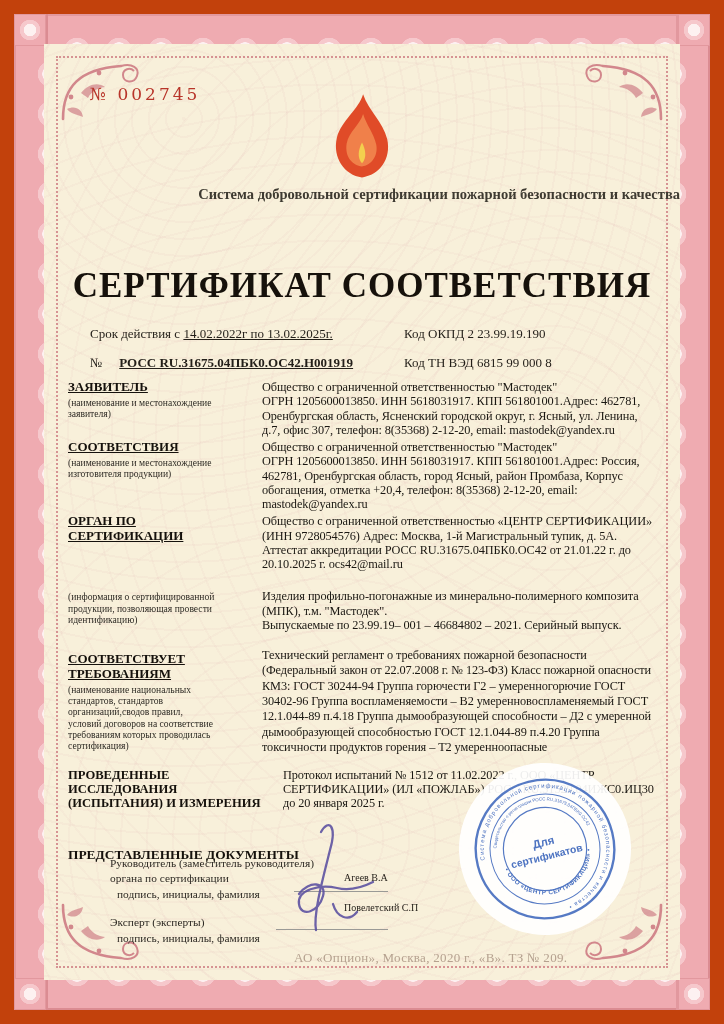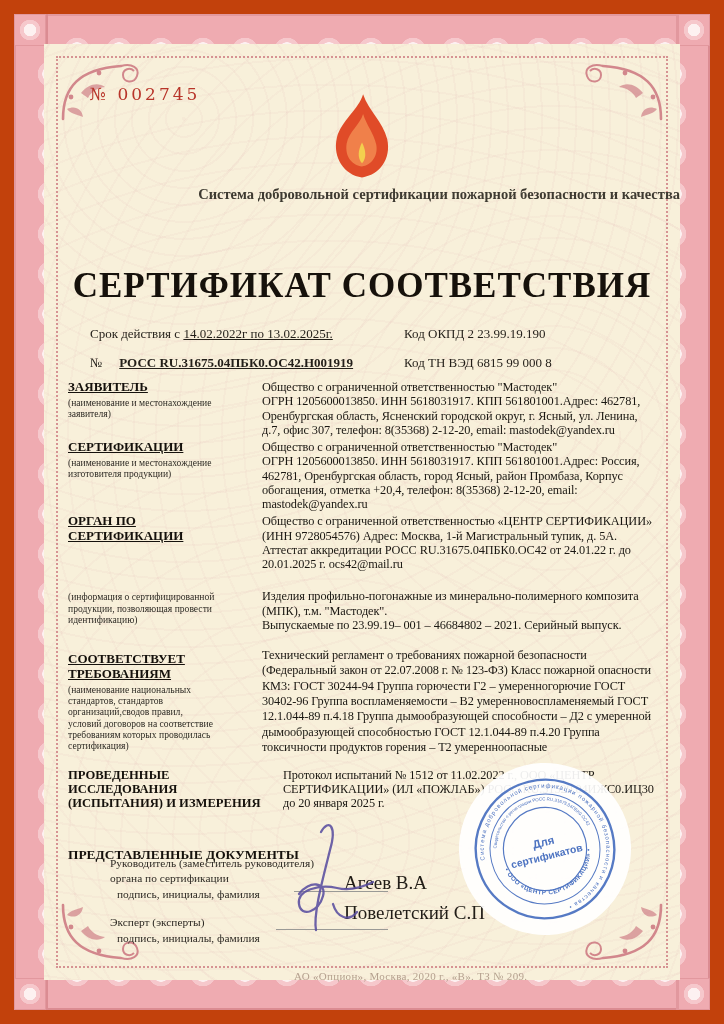--- a/index.html
+++ b/index.html
@@ -64,32 +64,32 @@
   .row-complies{margin-top:16px;align-items:center;}
   .row-complies .sec-text{line-height:1.25;}
   .row-tests{margin-top:12px;}
   .row-tests .sec-label{width:207px;}
   .docs-heading{margin-top:36px;font-weight:bold;font-size:13.4px;color:#15110c;}
 
   
   .sig-block{position:absolute;left:66px;top:812px;font-size:11.4px;color:#2e2a24;line-height:1.32;}
   .sig-block .ind2{padding-left:7px;margin-top:1px;}
   .sig-expert{margin-top:13px;}
-  .sig-name{position:absolute;font-size:19px;color:#211d17;}
+  .sig-name{position:absolute;font-size:10px;color:#211d17;}
   .name-head{left:300px;top:828px;}
   .name-expert{left:300px;top:858px;}
   .u-line{position:absolute;border-bottom:1px solid #9a9a96;height:1px;}
   .line1{left:250px;top:846px;width:94px;}
   .line2{left:232px;top:884px;width:112px;}
 
   .signature-svg{position:absolute;left:222px;top:776px;width:128px;height:132px;opacity:.88;}
   .stamp{position:absolute;left:412px;top:716px;width:178px;height:178px;transform:rotate(-14deg);}
   .stamp text{font-family:"Liberation Sans","DejaVu Sans",sans-serif;fill:var(--stamp-blue,#4d73c1);}
 
-  .imprint{position:absolute;left:250px;top:906px;font-size:11px;color:#b5a18f;letter-spacing:.3px;margin-top:20px;}
+  .imprint{position:absolute;left:250px;top:906px;font-size:13px;color:#b5a18f;letter-spacing:.3px;}
 </style>
 </head>
 <body>
 
 <svg width="0" height="0" style="position:absolute">
   <defs>
     <g id="flourish-shape">
       <path d="M6 62 C6 30 22 12 64 9" fill="none" stroke="currentColor" stroke-width="2.6" stroke-linecap="round"></path>
       <path d="M64 9 c11 -3 19 2 16 10 c-3 8 -14 7 -14 -1 c0 -6 7 -8 11 -4" fill="none" stroke="currentColor" stroke-width="2"></path>
       <path d="M24 36 c7 -9 17 -11 24 -6 c-8 1 -14 5 -17 11 Z" fill="currentColor" opacity="0.75"></path>
@@ -166,32 +166,32 @@
         <div class="sec-label">
           <div class="main">ЗАЯВИТЕЛЬ</div>
           <div class="sub">(наименование и местонахождение заявителя)</div>
         </div>
         <div class="sec-text">Общество с ограниченной ответственностью "Мастодек"
 ОГРН 1205600013850. ИНН 5618031917. КПП 561801001.Адрес: 462781, Оренбургская область, Ясненский городской округ, г. Ясный, ул. Ленина, д.7, офис 307, телефон: 8(35368) 2-12-20, email: mastodek@yandex.ru</div>
       </div>
 
       <div class="sec-row row-manufacturer">
         <div class="sec-label">
-          <div class="main">СЕРТИФИКАЦИИ</div>
+          <div class="main">СООТВЕТСТВИЯ</div>
           <div class="sub">(наименование и местонахождение изготовителя продукции)</div>
         </div>
         <div class="sec-text">Общество с ограниченной ответственностью "Мастодек"
 ОГРН 1205600013850. ИНН 5618031917. КПП 561801001.Адрес: Россия, 462781, Оренбургская область, город Ясный, район Промбаза, Корпус обогащения, отметка +20,4, телефон: 8(35368) 2-12-20, email: mastodek@yandex.ru</div>
       </div>
 
       <div class="sec-row row-body">
         <div class="sec-label">
           <div class="main">ОРГАН ПО СЕРТИФИКАЦИИ</div>
         </div>
-        <div class="sec-text">Общество с ограниченной ответственностью «ЦЕНТР СЕРТИФИКАЦИИ» (ИНН 9728054576) Адрес: Москва, 1-й Магистральный тупик, д. 5А. Аттестат аккредитации РОСС RU.31675.04ПБК0.ОС42 от 24.01.22 г. до 20.01.2025 г. ocs42@mail.ru</div>
+        <div class="sec-text">Общество с ограниченной ответственностью «ЦЕНТР СЕРТИФИКАЦИИ» (ИНН 9728054576) Адрес: Москва, 1-й Магистральный тупик, д. 5А. Аттестат аккредитации РОСС RU.31675.04ПБК0.ОС42 от 21.01.22 г. до 20.10.2025 г. ocs42@mail.ru</div>
       </div>
 
       <div class="sec-row row-confirms">
         <div class="sec-label">
           <div class="sub">(информация о сертифицированной продукции, позволяющая провести идентификацию)</div>
         </div>
         <div class="sec-text">Изделия профильно-погонажные из минерально-полимерного композита (МПК), т.м. "Мастодек".
 Выпускаемые по 23.99.19– 001 – 46684802 – 2021. Серийный выпуск.</div>
       </div>
 

